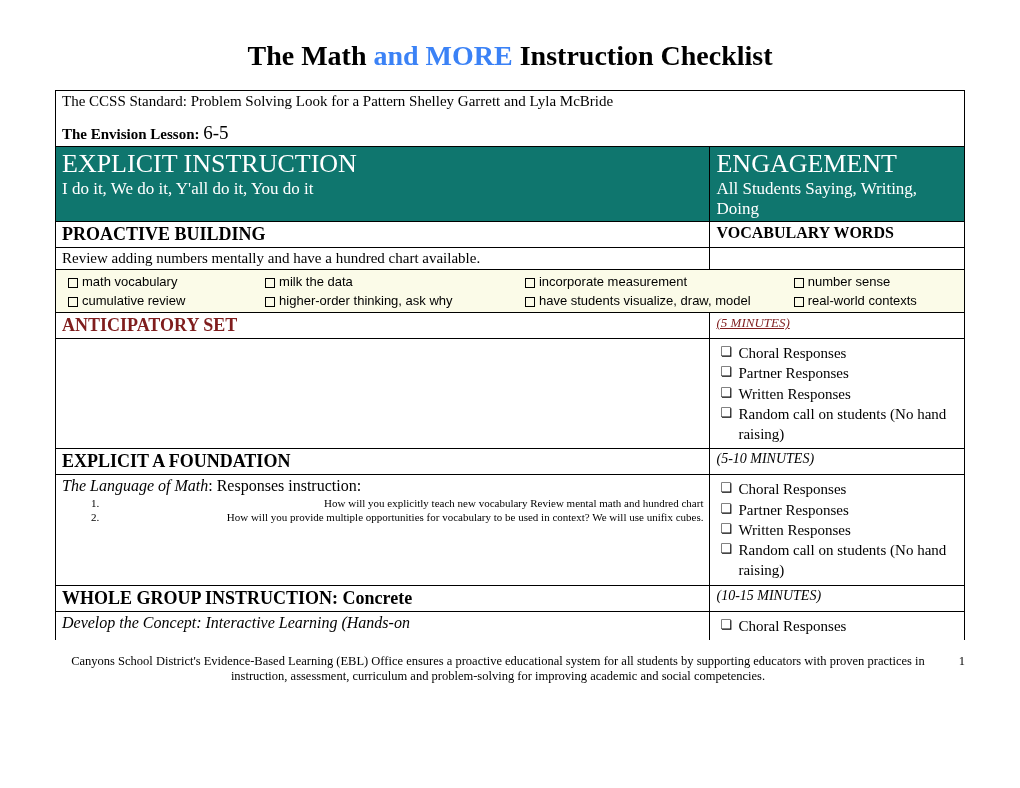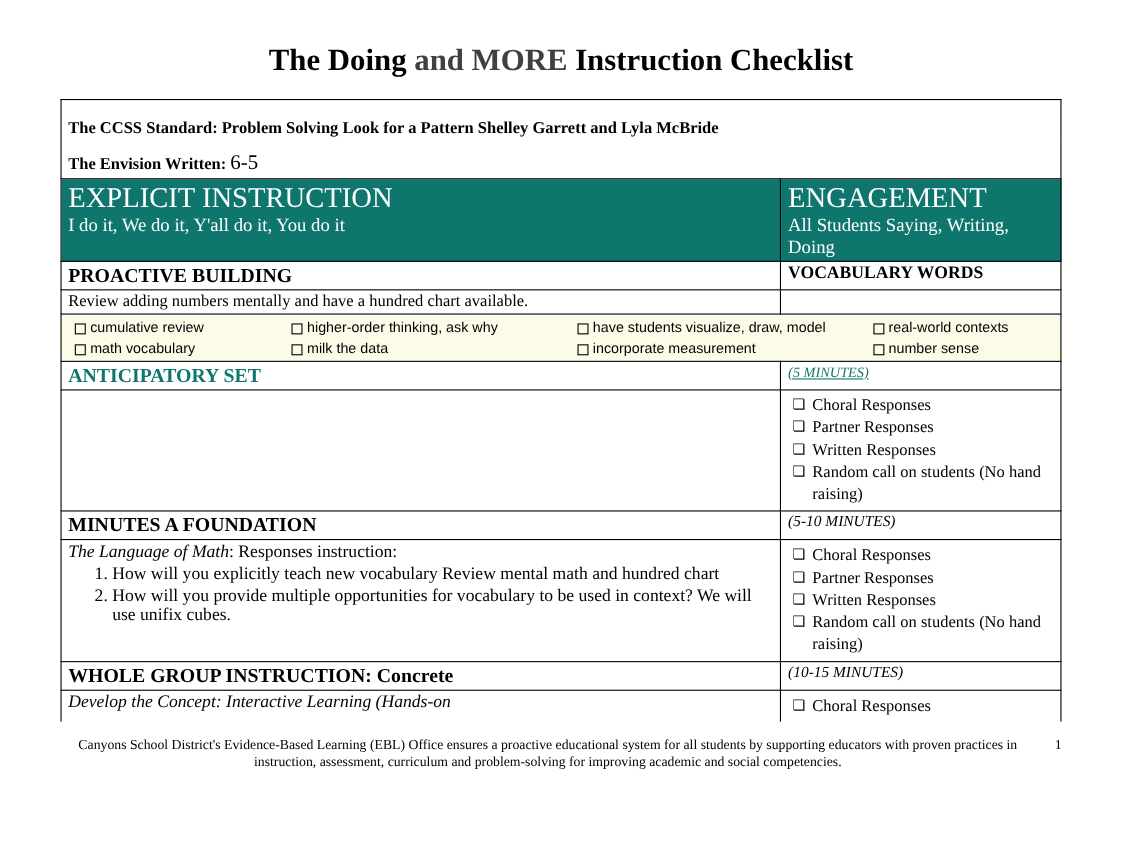--- a/index.html
+++ b/index.html
@@ -10,21 +10,21 @@
     font-size: 16px;
     color: #000;
     background: #fff;
   }
   .title {
     text-align: center;
     font-size: 28px;
     font-weight: bold;
     margin-bottom: 18px;
   }
-  .title .blue { color: #404040; }
+  .title .blue { color: #3b82f6; }
   table.main {
     width: 100%;
     border-collapse: collapse;
   }
   table.main td, table.main th {
     border: 1px solid #000;
     vertical-align: top;
     padding: 2px 6px;
     text-align: left;
   }
@@ -34,67 +34,67 @@
     background: #0f766e;
     color: #fff;
     padding: 4px 6px;
   }
   .header-cell .big { font-size: 26px; }
   .header-cell .sub { font-size: 17px; font-weight: normal; }
   .engage-cell { text-align: center; }
   .left-col { width: 72%; }
   .right-col { width: 28%; }
   .section-title { font-weight: bold; font-size: 18px; }
-  .blue-text { color: #0f766e; font-weight: bold; }
+  .blue-text { color: #7f1d1d; font-weight: bold; }
   .minutes { font-size: 14px; text-align: right; padding-right: 10px; font-style: italic; }
   .checkbox-row td {
     background: #FBFBE8;
     font-family: Arial, sans-serif;
     font-size: 13px;
     padding: 4px 6px;
   }
   .cb-item { display: inline-block; margin-right: 28px; white-space: nowrap; }
   .cb-item .box { display: inline-block; width: 10px; height: 10px; border: 1px solid #000; margin-right: 4px; vertical-align: middle; }
   .resp-list { list-style: none; padding: 0; margin: 2px 0; font-size: 15px; }
   .resp-list li { padding-left: 22px; position: relative; line-height: 1.35; }
   .resp-list li::before { content: "❏"; position: absolute; left: 4px; top: 0; font-size: 13px; }
   .italic { font-style: italic; }
-  .num-list { margin: 2px 0 2px 0; padding-left: 40px; font-size: 16px; }
+  .num-list { margin: 2px 0 2px 0; padding-left: 40px; font-size: 11px; text-align: right; }
   .num-list li { margin-bottom: 2px; }
-  .standard { font-weight: bold; font-size: 15px; margin-top: 16px; }
+  .standard { font-weight: normal; font-size: 15px; }
   .lesson-label { font-weight: bold; font-size: 15px; }
   .lesson-num { font-weight: normal; font-size: 19px; }
   .footer {
     margin-top: 14px;
     font-size: 12.5px;
     display: flex;
     gap: 4px;
   }
   .footer .text { text-align: center; flex: 1; }
   .footer .pg { width: 20px; text-align: right; }
   .inner-cb-table { width: 100%; border-collapse: collapse; }
   .inner-cb-table td { border: none !important; padding: 1px 0; }
 </style>
 </head>
 <body>
 
 <div class="title">
-  <span>The Doing </span><span class="blue">and MORE </span><span>Instruction Checklist</span>
+  <span>The Math </span><span class="blue">and MORE </span><span>Instruction Checklist</span>
 </div>
 
 <table class="main">
   <tbody>
       <tr>
     <td colspan="2" class="nobottom">
       <div class="standard">The CCSS Standard: Problem Solving Look for a Pattern    Shelley Garrett and Lyla McBride</div>
     </td>
   </tr>
   <tr>
     <td colspan="2" class="notop" style="padding-top:10px;">
-      <span class="lesson-label">The Envision Written: </span><span class="lesson-num">6-5</span>
+      <span class="lesson-label">The Envision Lesson: </span><span class="lesson-num">6-5</span>
     </td>
   </tr>
   <tr>
     <td class="header-cell left-col">
       <div class="big">EXPLICIT INSTRUCTION</div>
       <div class="sub">I do it, We do it, Y'all do it, You do it</div>
     </td>
     <td class="header-cell right-col engage-cell">
       <div class="big">ENGAGEMENT</div>
       <div class="sub">All Students Saying, Writing, Doing</div>
@@ -106,30 +106,30 @@
   </tr>
   <tr>
     <td class="left-col" style="font-size:15px;">Review adding numbers mentally and have a hundred chart available.</td>
     <td class="right-col"></td>
   </tr>
   <tr class="checkbox-row">
     <td colspan="2">
       <table class="inner-cb-table">
         <tbody>
               <tr>
+          <td><span class="cb-item"><span class="box"></span><span>math vocabulary</span></span></td>
+          <td><span class="cb-item"><span class="box"></span><span>milk the data</span></span></td>
+          <td><span class="cb-item"><span class="box"></span><span>incorporate measurement</span></span></td>
+          <td><span class="cb-item"><span class="box"></span><span>number sense</span></span></td>
+        </tr>
+        <tr>
           <td style="width:22%"><span class="cb-item"><span class="box"></span><span>cumulative review</span></span></td>
           <td style="width:29%"><span class="cb-item"><span class="box"></span><span>higher-order thinking, ask why</span></span></td>
           <td style="width:30%"><span class="cb-item"><span class="box"></span><span>have students visualize, draw, model</span></span></td>
           <td><span class="cb-item"><span class="box"></span><span>real-world contexts</span></span></td>
-        </tr>
-        <tr>
-          <td><span class="cb-item"><span class="box"></span><span>math vocabulary</span></span></td>
-          <td><span class="cb-item"><span class="box"></span><span>milk the data</span></span></td>
-          <td><span class="cb-item"><span class="box"></span><span>incorporate measurement</span></span></td>
-          <td><span class="cb-item"><span class="box"></span><span>number sense</span></span></td>
         </tr>
       </tbody>
           </table>
     </td>
   </tr>
   <tr>
     <td class="left-col"><span class="blue-text" style="font-size:18px;">ANTICIPATORY SET</span></td>
     <td class="right-col minutes"><span class="blue-text" style="font-weight:normal;text-decoration:underline;font-size:13px;">(5 MINUTES)</span></td>
   </tr>
   <tr>
@@ -137,21 +137,21 @@
     <td class="right-col">
       <ul class="resp-list">
         <li>Choral Responses</li>
         <li>Partner Responses</li>
         <li>Written Responses</li>
         <li>Random call on students (No hand raising)</li>
       </ul>
     </td>
   </tr>
   <tr>
-    <td class="left-col"><span class="section-title">MINUTES A FOUNDATION</span></td>
+    <td class="left-col"><span class="section-title">EXPLICIT A FOUNDATION</span></td>
     <td class="right-col minutes">(5-10 MINUTES)</td>
   </tr>
   <tr>
     <td class="left-col">
       <span class="italic">The Language of Math</span><span>: Responses instruction:</span>
       <ol class="num-list">
         <li>How will you explicitly teach new vocabulary Review mental math and hundred chart</li>
         <li>How will you provide multiple opportunities for vocabulary to be used in context? We will use unifix cubes.</li>
       </ol>
     </td>

